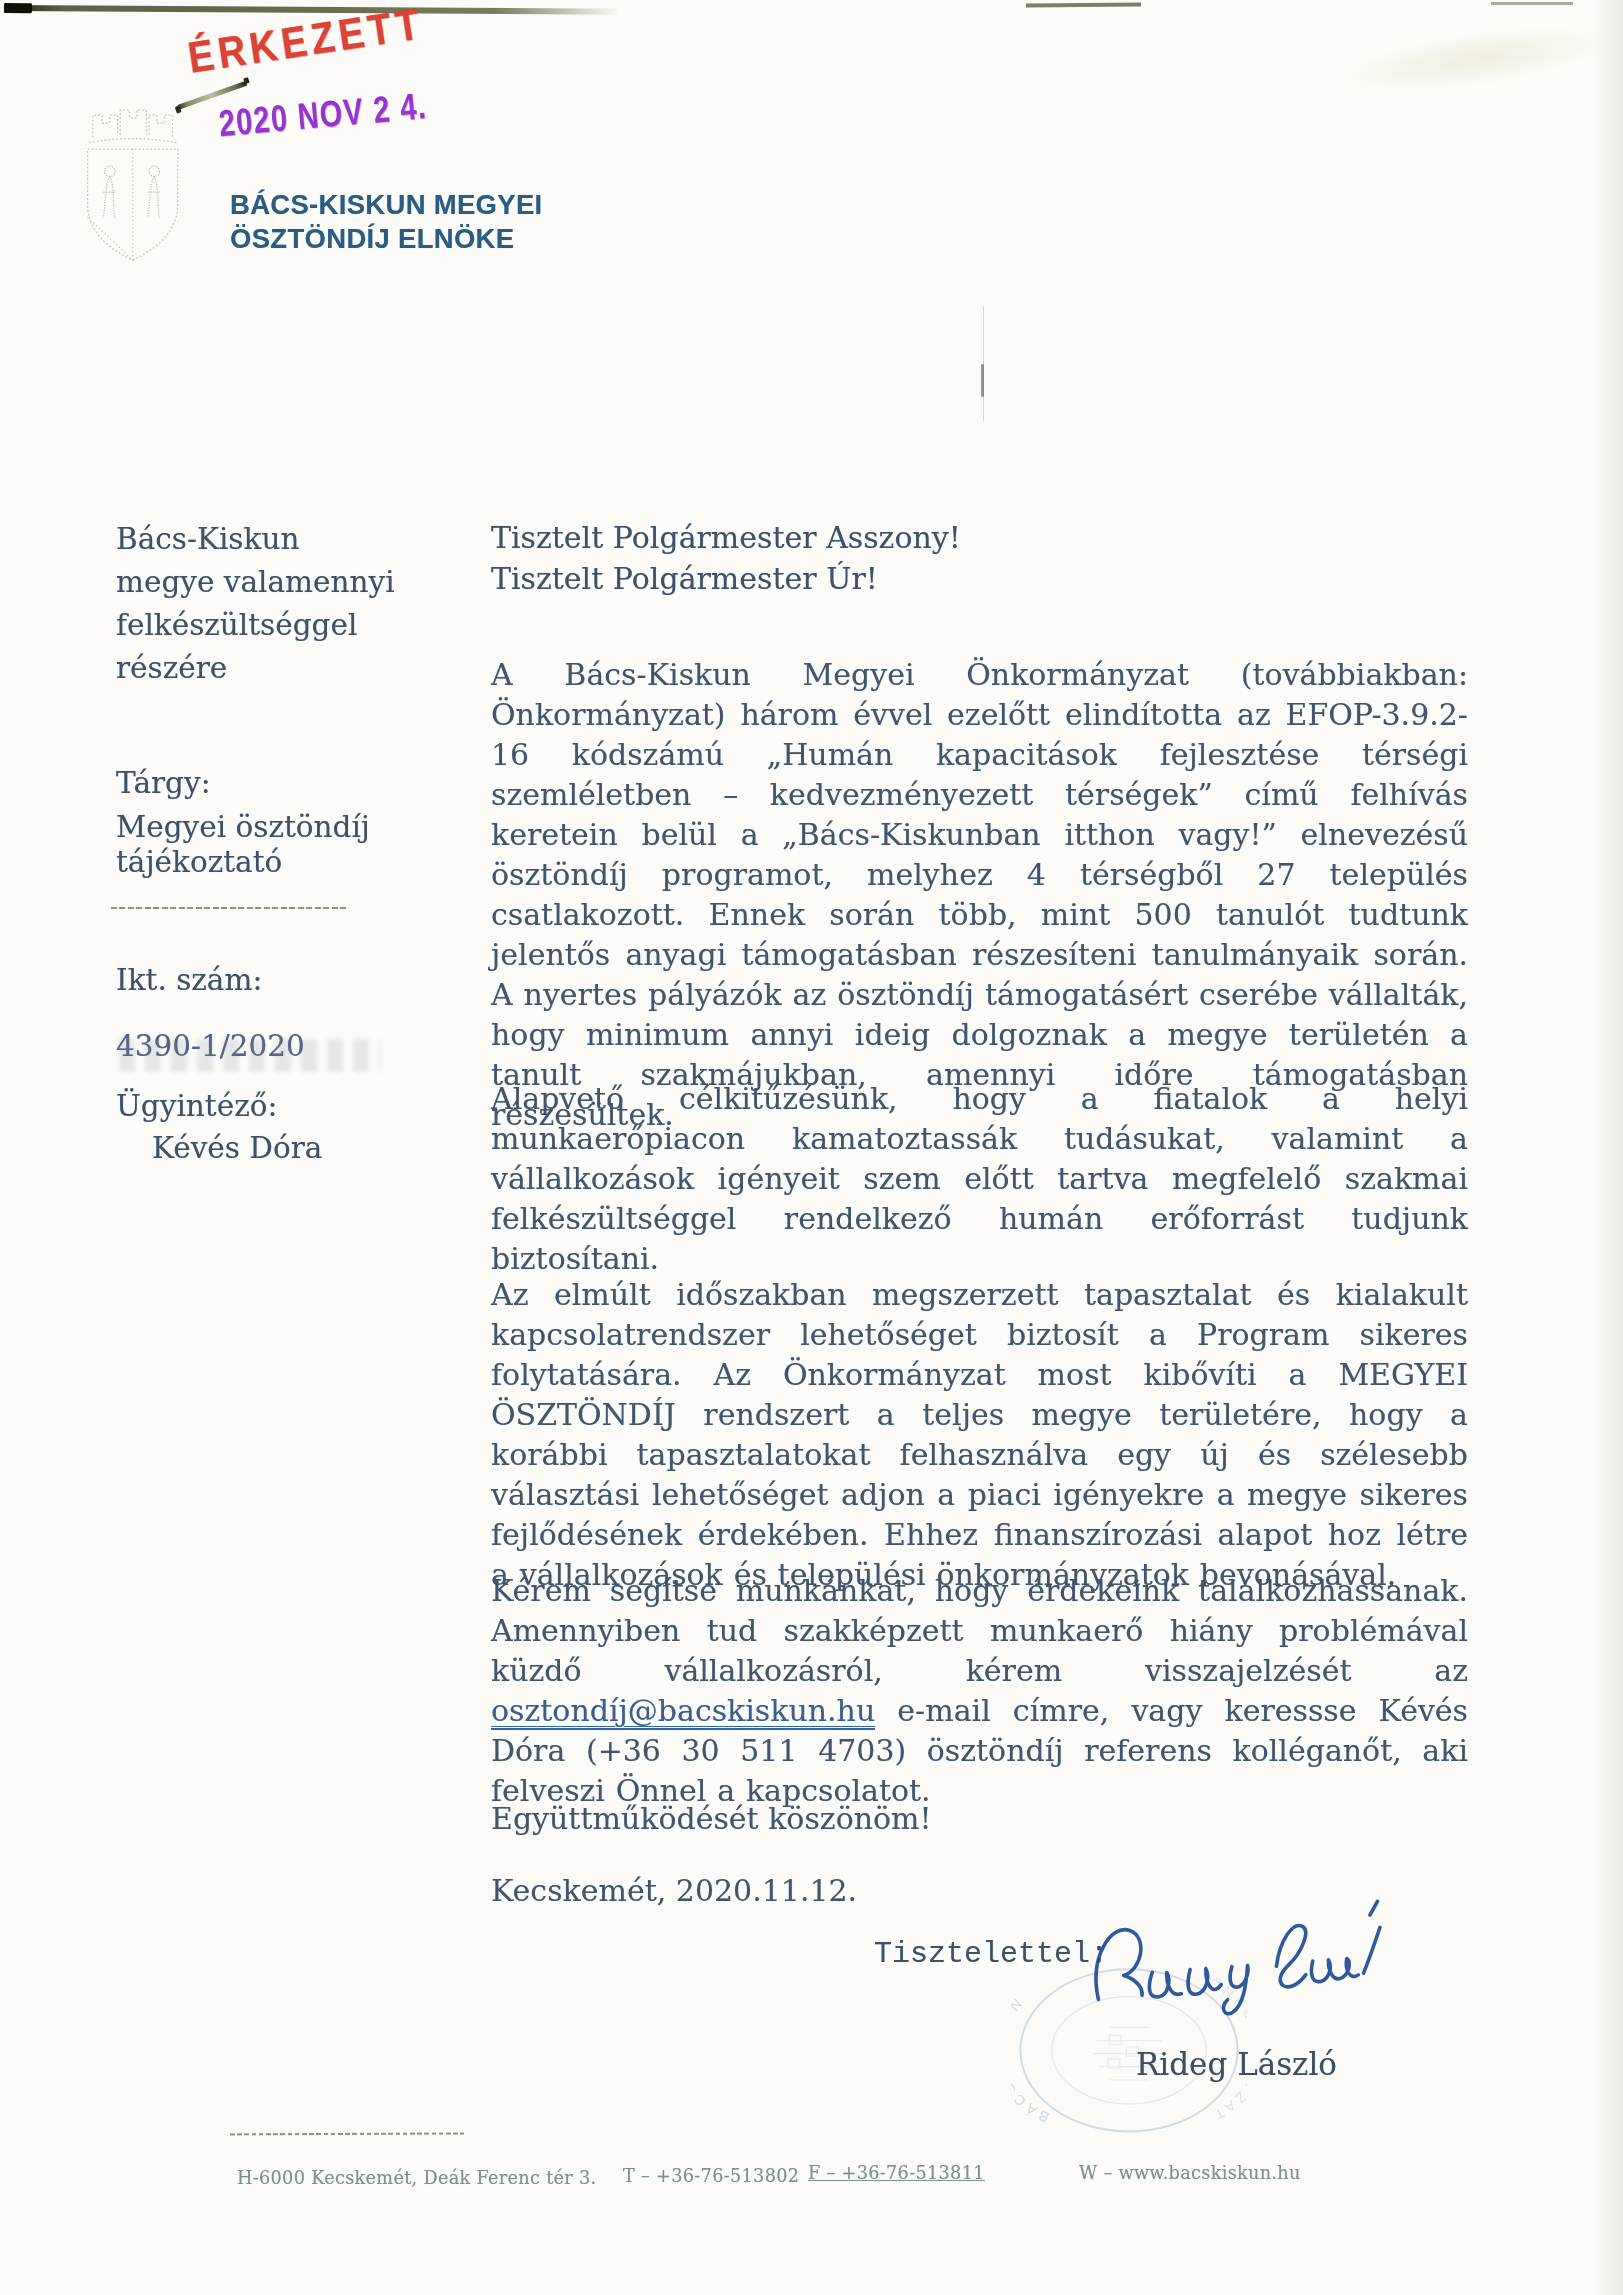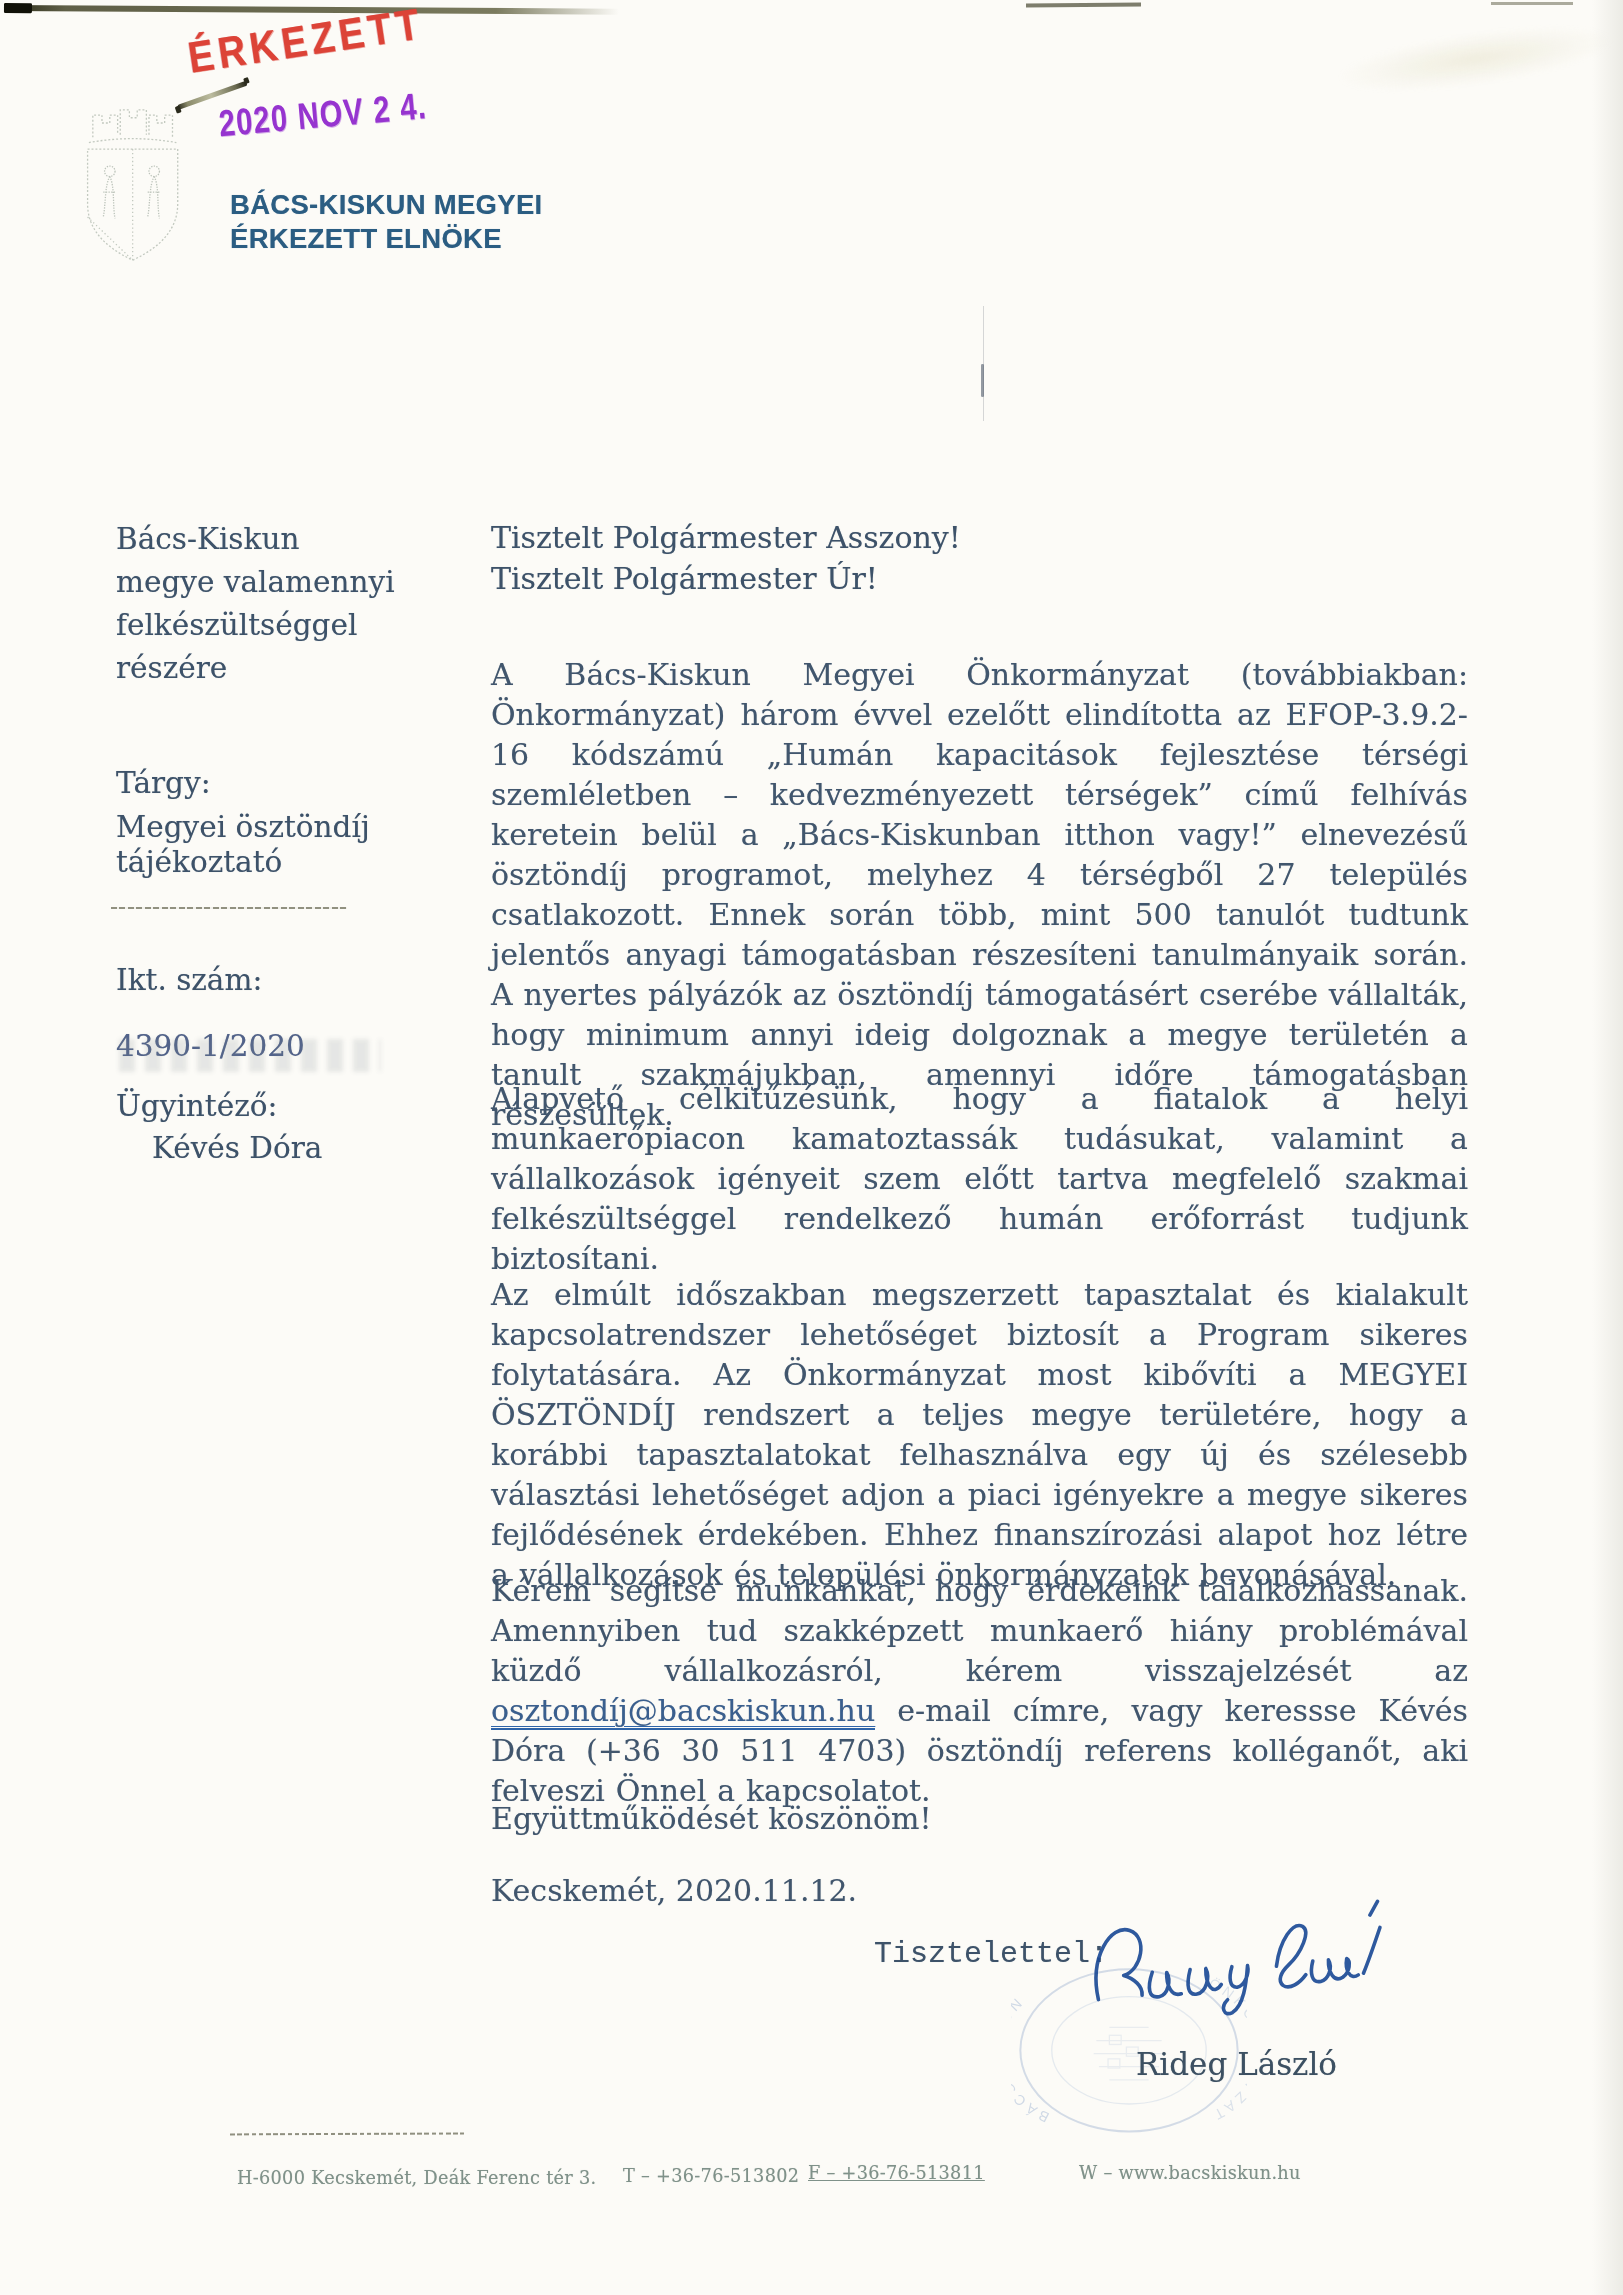--- a/index.html
+++ b/index.html
@@ -113,21 +113,21 @@
     </g>
     <g fill="none" stroke="#9aa69a" stroke-width="2" stroke-dasharray="2 2" opacity="0.8">
       <circle cx="56" cy="100" r="8"></circle>
       <path d="M56,108 C48,122 50,150 46,170 M56,108 C64,124 60,152 64,172 M46,132 L66,132"></path>
       <circle cx="124" cy="100" r="8"></circle>
       <path d="M124,108 C116,122 118,150 114,170 M124,108 C132,124 128,152 132,172 M114,132 L134,132"></path>
     </g>
   </svg>
   <div class="org-name">
     <div>BÁCS-KISKUN MEGYEI</div>
-    <div>ÉRKEZETT ELNÖKE</div>
+    <div>ÖSZTÖNDÍJ ELNÖKE</div>
   </div>
 
   <div class="sidebar-block recipient">
     <div>Bács-Kiskun</div>
     <div>megye valamennyi</div>
     <div>felkészültséggel</div>
     <div>részére</div>
   </div>
   <div class="sidebar-block subject-label">Tárgy:</div>
   <div class="sidebar-block subject-text">

